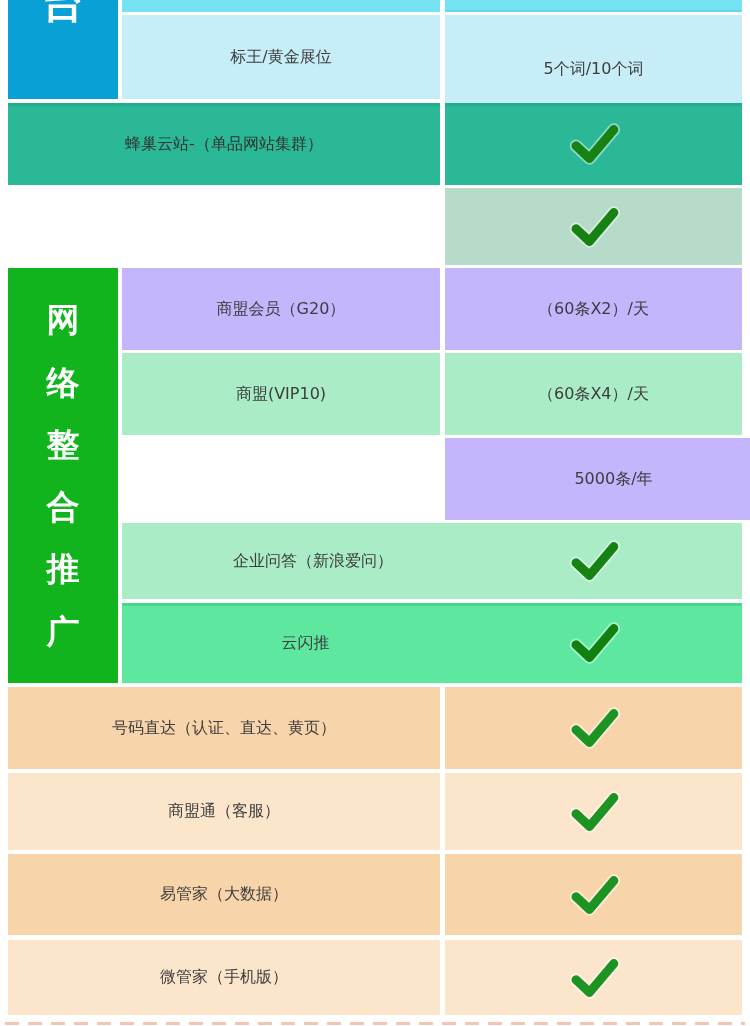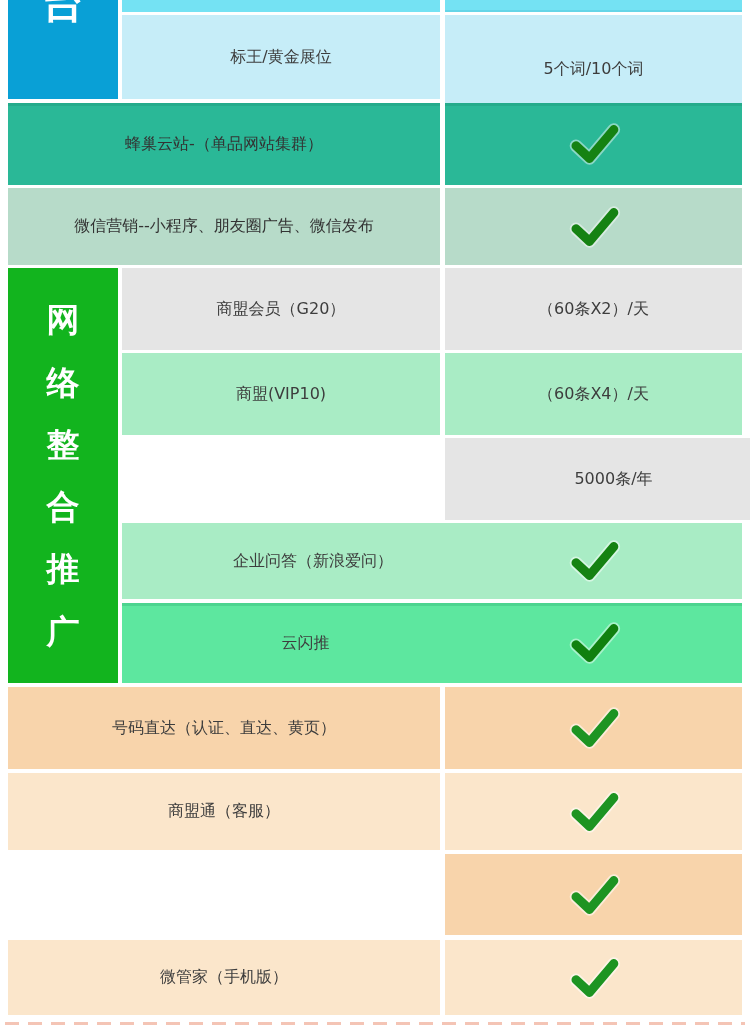--- a/index.html
+++ b/index.html
@@ -34,21 +34,21 @@
   .teal{background:#2ab897;box-shadow:inset 0 3px 0 rgba(0,80,60,0.12);color:#333;text-align:right;}
   .sage{background:#b7dbc9;color:#333;}
   
   .green-sidebar{
     position:absolute;left:8px;top:268px;width:110px;height:415px;
     background:#12b41e;
     display:flex;flex-direction:column;align-items:center;justify-content:space-evenly;
     padding:6px 0;box-sizing:border-box;
   }
   .green-sidebar span{color:#ffffff;font-weight:bold;font-size:33px;line-height:1;}
-  .gmed{background:#e5e5e5;}
+  .gmed{background:#c4b5fd;}
   .glight{background:#a9ecc5;}
   .gmint{background:#5de79f;box-shadow:inset 0 3px 0 rgba(0,130,70,0.18);}
   
   .odark{background:#f8d4ab;}
   .olight{background:#fbe6cb;}
   
   .check-svg{width:54px;height:42px;display:block;}
   
   .dashes{
     position:absolute;left:5px;top:1022px;width:740px;height:3px;
@@ -72,21 +72,20 @@
   <div class="cell cyan" style="left:445px;top:15px;width:297px;height:108px;">5个词/10个词</div>
 
   <div class="cell teal" style="left:8px;top:103px;width:432px;height:82px;">蜂巢云站-（单品网站集群）</div>
   <div class="cell teal" style="left:445px;top:103px;width:297px;height:82px;">
     <svg class="check-svg" viewBox="0 0 60 46">
       <path d="M10 25 L25 39 L52 7" fill="none" stroke="rgba(255,255,255,0.45)" stroke-width="14" stroke-linecap="round" stroke-linejoin="round"></path>
       <path d="M10 25 L25 39 L52 7" fill="none" stroke="#158212" stroke-width="10" stroke-linecap="round" stroke-linejoin="round"></path>
     </svg>
   </div>
 
-  <div class="cell sage" style="left:8px;top:188px;width:432px;height:77px;">微信营销--小程序、朋友圈广告、微信发布</div>
   <div class="cell sage" style="left:445px;top:188px;width:297px;height:77px;">
     <svg class="check-svg" viewBox="0 0 60 46">
       <path d="M10 25 L25 39 L52 7" fill="none" stroke="rgba(255,255,255,0.45)" stroke-width="14" stroke-linecap="round" stroke-linejoin="round"></path>
       <path d="M10 25 L25 39 L52 7" fill="none" stroke="#158212" stroke-width="10" stroke-linecap="round" stroke-linejoin="round"></path>
     </svg>
   </div>
 
   <div class="green-sidebar">
     <span>网</span>
     <span>络</span>
@@ -129,20 +128,21 @@
   </div>
 
   <div class="cell olight" style="left:8px;top:773px;width:432px;height:77px;">商盟通（客服）</div>
   <div class="cell olight" style="left:445px;top:773px;width:297px;height:77px;">
     <svg class="check-svg" viewBox="0 0 60 46">
       <path d="M10 25 L25 39 L52 7" fill="none" stroke="rgba(255,255,255,0.55)" stroke-width="14" stroke-linecap="round" stroke-linejoin="round"></path>
       <path d="M10 25 L25 39 L52 7" fill="none" stroke="#1d9422" stroke-width="10" stroke-linecap="round" stroke-linejoin="round"></path>
     </svg>
   </div>
 
+  <div class="cell odark" style="left:8px;top:854px;width:432px;height:81px;">易管家（大数据）</div>
   <div class="cell odark" style="left:445px;top:854px;width:297px;height:81px;">
     <svg class="check-svg" viewBox="0 0 60 46">
       <path d="M10 25 L25 39 L52 7" fill="none" stroke="rgba(255,255,255,0.55)" stroke-width="14" stroke-linecap="round" stroke-linejoin="round"></path>
       <path d="M10 25 L25 39 L52 7" fill="none" stroke="#1d9422" stroke-width="10" stroke-linecap="round" stroke-linejoin="round"></path>
     </svg>
   </div>
 
   <div class="cell olight" style="left:8px;top:940px;width:432px;height:75px;">微管家（手机版）</div>
   <div class="cell olight" style="left:445px;top:940px;width:297px;height:75px;">
     <svg class="check-svg" viewBox="0 0 60 46">

